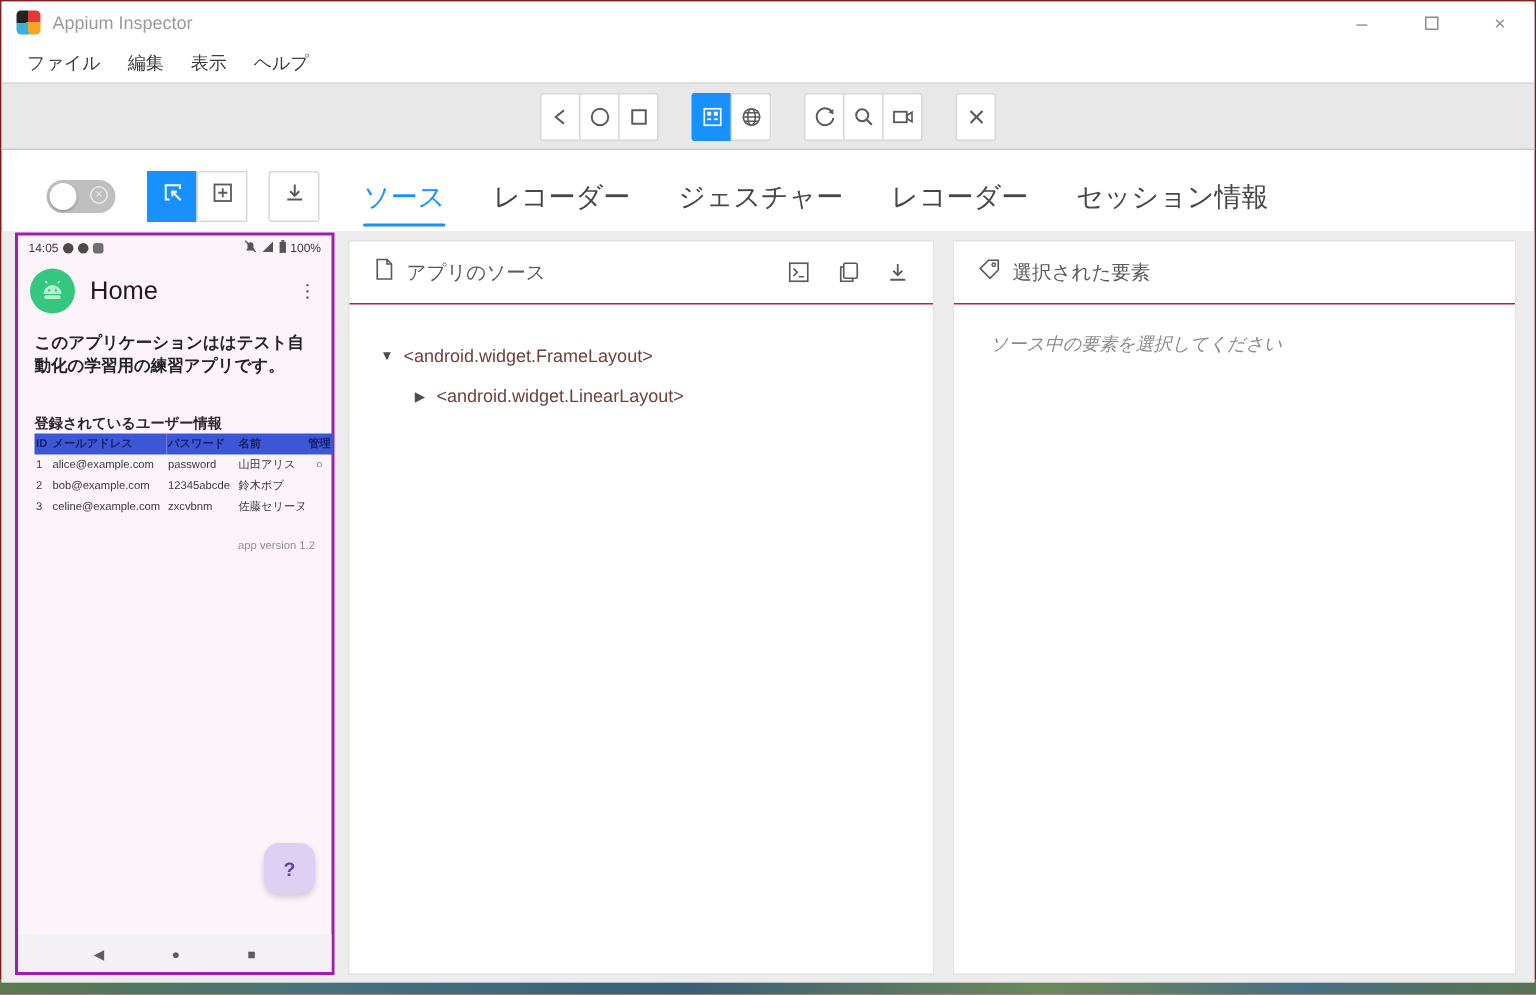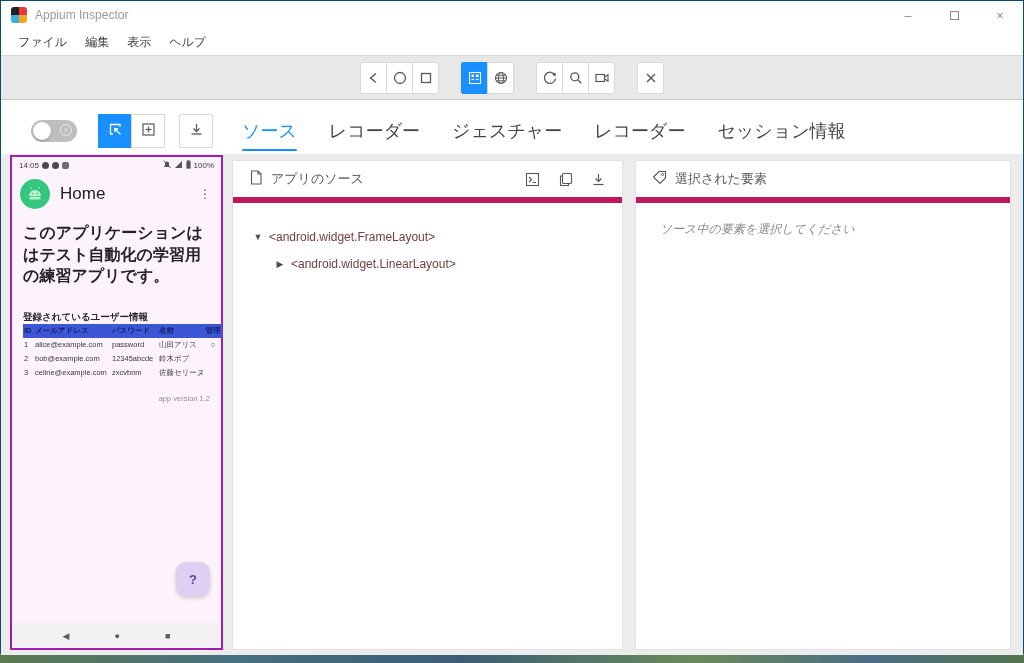--- a/index.html
+++ b/index.html
@@ -1,17 +1,17 @@
 <!DOCTYPE html>
 <html><head>
 <meta charset="utf-8">
 <style>
   * { margin:0; padding:0; box-sizing:border-box; }
   body { font-family:"Liberation Sans", sans-serif; }
-  .frame { position:relative; width:1024px; height:663px; background:#0c4a6e; overflow:hidden; }
+  .frame { position:relative; width:1024px; height:663px; background:#7f1d1d; overflow:hidden; }
   .wallpaper { position:absolute; left:0; bottom:0; width:1024px; height:10px;
     background:linear-gradient(90deg,#5c7a4e 0%,#47707f 22%,#3b5e75 45%,#6b8a5a 68%,#4a6e84 85%,#54754f 100%); }
   .window { position:absolute; left:1px; top:1px; width:1022px; height:654px; background:#fff; overflow:hidden; }
 
   
   .titlebar { position:absolute; left:0; top:0; width:100%; height:28px; background:#fff; display:flex; align-items:center; }
   .app-logo { width:16px; height:16px; margin:0 8px 0 10px; border-radius:3px;
     background:conic-gradient(#e23a3a 0 25%, #f5a623 25% 50%, #3ab0e2 50% 75%, #222 75% 100%); }
   .title-text { font-size:12px; color:#9a9a9a; }
   .win-controls { margin-left:auto; display:flex; height:100%; }
@@ -49,21 +49,21 @@
   .ctl-btn.single { border-radius:2px; margin-left:0; }
 
   
   .tabs { position:absolute; left:241px; top:108px; display:flex; gap:32px; }
   .tab { font-size:18px; color:#464646; padding:10px 0 12px 0; position:relative; }
   .tab.active { color:#1890ff; }
   .tab.active::after { content:""; position:absolute; left:0; right:0; bottom:4px; height:2px; background:#1890ff; border-radius:1px; }
 
   
   .panel { position:absolute; background:#fff; border:1px solid #e2e2e2; }
-  .panel-header { height:42px; display:flex; align-items:center; padding:0 16px; border-bottom:6px solid #be185d; }
+  .panel-header { height:42px; display:flex; align-items:center; padding:0 16px; border-bottom:1px solid #be185d; }
   .panel-title { font-size:13px; color:#595959; margin-left:8px; }
   .panel-actions { margin-left:auto; display:flex; gap:18px; }
   .icon-btn { display:flex; align-items:center; justify-content:center; }
 
   .source-panel { left:231px; top:159px; width:391px; height:490px; }
   .tree { padding:20px 14px; }
   .tree-row { display:flex; align-items:center; height:27px; }
   .tree-caret { width:22px; font-size:9px; color:#4d4d4d; text-align:center; }
   .tree-tag { font-size:12px; color:#71403d; }
   .indent-1 { padding-left:22px; }
@@ -76,21 +76,21 @@
   .statusbar { height:17px; display:flex; align-items:center; padding:0 7px; font-size:8px; color:#3a3a3a; }
   .sb-left, .sb-right { display:flex; align-items:center; gap:3px; }
   .sb-right { margin-left:auto; }
   .sb-mini { width:7px; height:7px; border-radius:2px; background:#6f6f6f; }
   .sb-mini.round { border-radius:50%; background:#4a4a4a; }
   .appbar { height:40px; display:flex; align-items:center; padding:0 8px; }
   .avatar { width:30px; height:30px; border-radius:50%; background:#35c77f; display:flex; align-items:center; justify-content:center; }
   .appbar-title { font-size:17px; color:#1d1b1e; margin-left:10px; }
   .overflow-dots { margin-left:auto; color:#47464a; font-size:12px; padding-right:2px; }
   .phone-body { flex:1; position:relative; padding:8px 11px 0 11px; }
-  .desc-title { font-size:16px; font-weight:bold; color:#252328; line-height:1.35; }
+  .desc-title { font-size:11px; font-weight:bold; color:#252328; line-height:1.35; }
   .desc-body { font-size:9px; color:#5d5b60; line-height:1.45; margin-top:7px; }
   .section-label { font-size:9.5px; font-weight:bold; color:#2a282d; margin-top:24px; }
   .u-table { margin-top:0; width:100%; display:table; table-layout:fixed; font-size:7.5px; }
   .u-row { display:table-row; }
   .u-cell { display:table-cell; padding:2px 1px; color:#3a383d; overflow:hidden; white-space:nowrap; }
   .u-head .u-cell { background:#3c56d6; color:#14226b; font-weight:bold; }
   .c0{width:11px;} .c1{width:77px;} .c2{width:47px;} .c3{width:46px;} .c4{width:18px; text-align:center;}
   .version { text-align:right; font-size:7.5px; color:#8f8d92; margin-top:14px; }
   .fab { position:absolute; right:11px; bottom:27px; width:34px; height:34px; border-radius:10px; background:#ddd0f3;
     color:#5f3fa6; font-size:13px; font-weight:bold; display:flex; align-items:center; justify-content:center;

